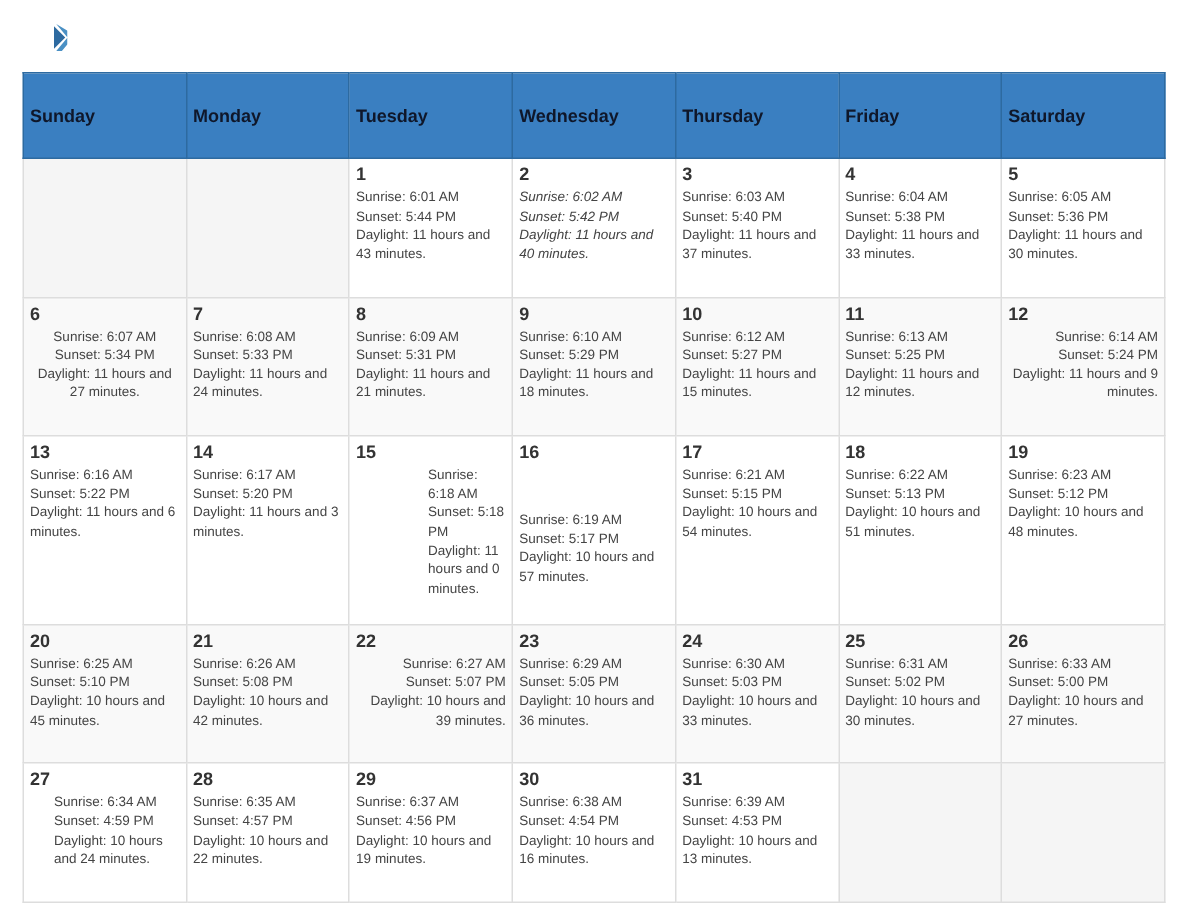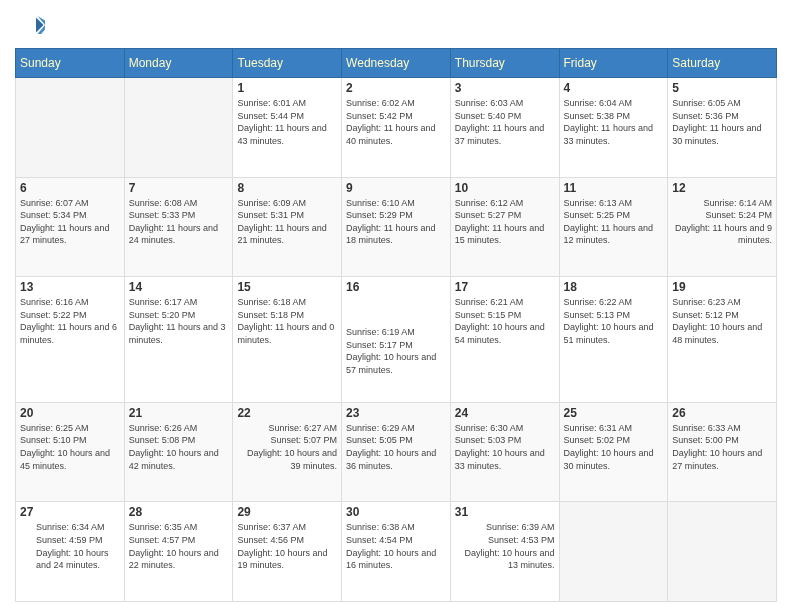--- a/index.html
+++ b/index.html
@@ -56,24 +56,24 @@
     }
     .calendar {
       flex: 1;
       border: 1px solid #ccc;
       border-collapse: collapse;
       width: 100%;
       table-layout: fixed;
     }
     .calendar th {
       background-color: #3a7fc1;
-      color: #fef9c3;
+      color: #0f172a;
       font-size: 12px;
-      font-weight: normal;
-      padding: 7px 4px;
+      font-weight: bold;
+      padding: 21px 4px;
       text-align: left;
       border: 1px solid #2d6aa0;
     }
     .calendar td {
       vertical-align: top;
       padding: 3px 4px;
       border: 1px solid #ddd;
       font-size: 9.5px;
       color: #333;
       background: #fff;
@@ -136,21 +136,21 @@
           <td class="empty-cell"></td>
           <td class="empty-cell"></td>
           <td>
             <span class="day-number">1</span>
             <div class="day-info" style="white-space: pre-line;">Sunrise: 6:01 AM
 Sunset: 5:44 PM
 Daylight: 11 hours and 43 minutes.</div>
           </td>
           <td>
             <span class="day-number">2</span>
-            <div class="day-info" style="white-space: pre-line;">Sunrise: 6:02 AM
+            <div class="day-info" style="white-space: pre-line; font-style: italic;">Sunrise: 6:02 AM
 Sunset: 5:42 PM
 Daylight: 11 hours and 40 minutes.</div>
           </td>
           <td>
             <span class="day-number">3</span>
             <div class="day-info" style="white-space: pre-line;">Sunrise: 6:03 AM
 Sunset: 5:40 PM
 Daylight: 11 hours and 37 minutes.</div>
           </td>
           <td>
@@ -162,21 +162,21 @@
           <td>
             <span class="day-number">5</span>
             <div class="day-info" style="white-space: pre-line;">Sunrise: 6:05 AM
 Sunset: 5:36 PM
 Daylight: 11 hours and 30 minutes.</div>
           </td>
         </tr>
         <tr>
           <td>
             <span class="day-number">6</span>
-            <div class="day-info" style="white-space: pre-line;">Sunrise: 6:07 AM
+            <div class="day-info" style="white-space: pre-line; text-align: center;">Sunrise: 6:07 AM
 Sunset: 5:34 PM
 Daylight: 11 hours and 27 minutes.</div>
           </td>
           <td>
             <span class="day-number">7</span>
             <div class="day-info" style="white-space: pre-line;">Sunrise: 6:08 AM
 Sunset: 5:33 PM
 Daylight: 11 hours and 24 minutes.</div>
           </td>
           <td>
@@ -218,21 +218,21 @@
 Daylight: 11 hours and 6 minutes.</div>
           </td>
           <td>
             <span class="day-number">14</span>
             <div class="day-info" style="white-space: pre-line;">Sunrise: 6:17 AM
 Sunset: 5:20 PM
 Daylight: 11 hours and 3 minutes.</div>
           </td>
           <td>
             <span class="day-number">15</span>
-            <div class="day-info" style="white-space: pre-line;">Sunrise: 6:18 AM
+            <div class="day-info" style="white-space: pre-line; margin-left: 48px;">Sunrise: 6:18 AM
 Sunset: 5:18 PM
 Daylight: 11 hours and 0 minutes.</div>
           </td>
           <td>
             <span class="day-number">16</span>
             <div class="day-info" style="white-space: pre-line; margin-top: 32px;">Sunrise: 6:19 AM
 Sunset: 5:17 PM
 Daylight: 10 hours and 57 minutes.</div>
           </td>
           <td>
@@ -318,21 +318,21 @@
 Daylight: 10 hours and 19 minutes.</div>
           </td>
           <td>
             <span class="day-number">30</span>
             <div class="day-info" style="white-space: pre-line;">Sunrise: 6:38 AM
 Sunset: 4:54 PM
 Daylight: 10 hours and 16 minutes.</div>
           </td>
           <td>
             <span class="day-number">31</span>
-            <div class="day-info" style="white-space: pre-line; text-align: right;">Sunrise: 6:39 AM
+            <div class="day-info" style="white-space: pre-line;">Sunrise: 6:39 AM
 Sunset: 4:53 PM
 Daylight: 10 hours and 13 minutes.</div>
           </td>
           <td class="empty-cell"></td>
           <td class="empty-cell"></td>
         </tr>
       </tbody>
   </table>
 </div>
 

